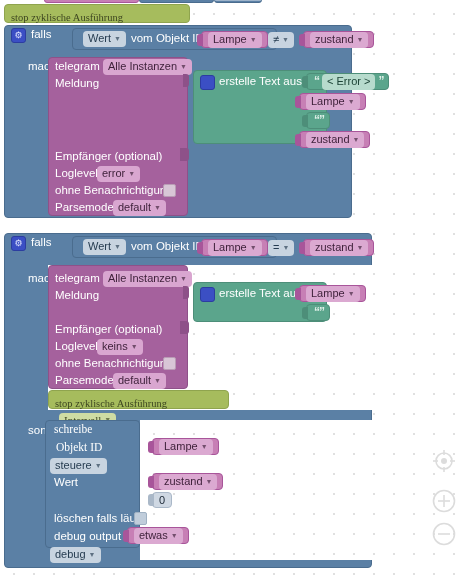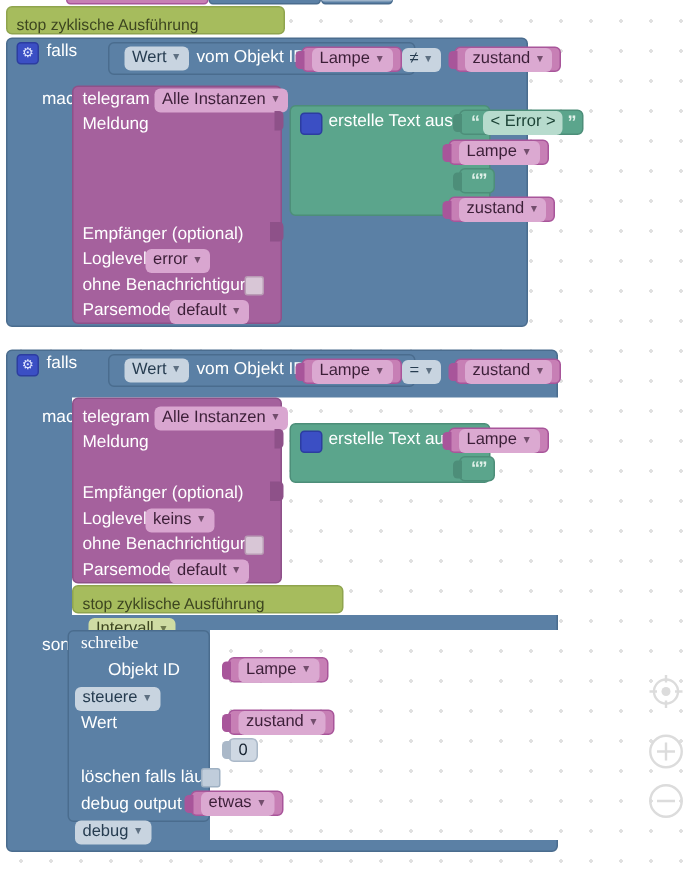--- a/index.html
+++ b/index.html
@@ -16,21 +16,21 @@
     background-size:20px 20px;
     background-position:4px 4px;
     overflow:hidden;
   }
   .blk{position:absolute;box-sizing:border-box;}
 
   
   .stmt{border-radius:4px;}
   .ctrl{background:#5b80a5;border:1px solid #4a6c8e;color:#fff;}
   .tele{background:#a5619d;border:1px solid #8e5189;color:#fff;}
-  .olive{background:#a6bc5d;border:1px solid #8fa44e;color:#3d4620;}
+  .olive{background:#a6bc5d;border:1px solid #8fa44e;color:#3d4620;font-family:Liberation Serif, serif;}
 
   
   .fld{
     display:inline-flex;align-items:center;gap:3px;
     border-radius:4px;padding:1px 5px 2px 5px;
     font-size:11px;line-height:13px;white-space:nowrap;
     vertical-align:middle;
   }
   .fld.light{background:#c8d4e0;color:#263c50;}
   .fld.pinkf{background:#d9a6d0;color:#3c1f38;align-items:center;}
@@ -280,21 +280,21 @@
     <span class="fld olivef" style="margin-left:4px;">
       <span>Intervall</span>
         <span class="caret">▼</span>
     </span>
   </div>
 
   <span class="rowlbl" style="left:28px;top:424px;">sonst</span>
 
   <div class="blk stmt ctrl" style="left:45px;top:420px;width:95px;height:128px;background:#5b80a5;border:1px solid #4a6c8e;"></div>
   <span class="rowlbl" style="left:54px;top:423px;font-family:Liberation Serif, serif;">schreibe</span>
-  <span class="rowlbl" style="left:72px;top:441px;">Objekt ID</span>
+  <span class="rowlbl" style="left:56px;top:441px;font-family:Liberation Serif, serif;">Objekt ID</span>
   <span class="rowlbl" style="left:54px;top:459px;"></span>
   <span class="fld light" style="position:absolute;left:50px;top:458px;">
     <span>steuere</span>
       <span class="caret">▼</span>
   </span>
   <span class="rowlbl" style="left:54px;top:476px;">Wert</span>
   <span class="rowlbl" style="left:54px;top:512px;">löschen falls läuft</span>
   <span class="cbx" style="position:absolute;left:134px;top:512px;background:#c0cddb;border-color:#9fb1c3;"></span>
   <span class="rowlbl" style="left:54px;top:530px;">debug output</span>
   <span class="fld light" style="position:absolute;left:50px;top:547px;">

